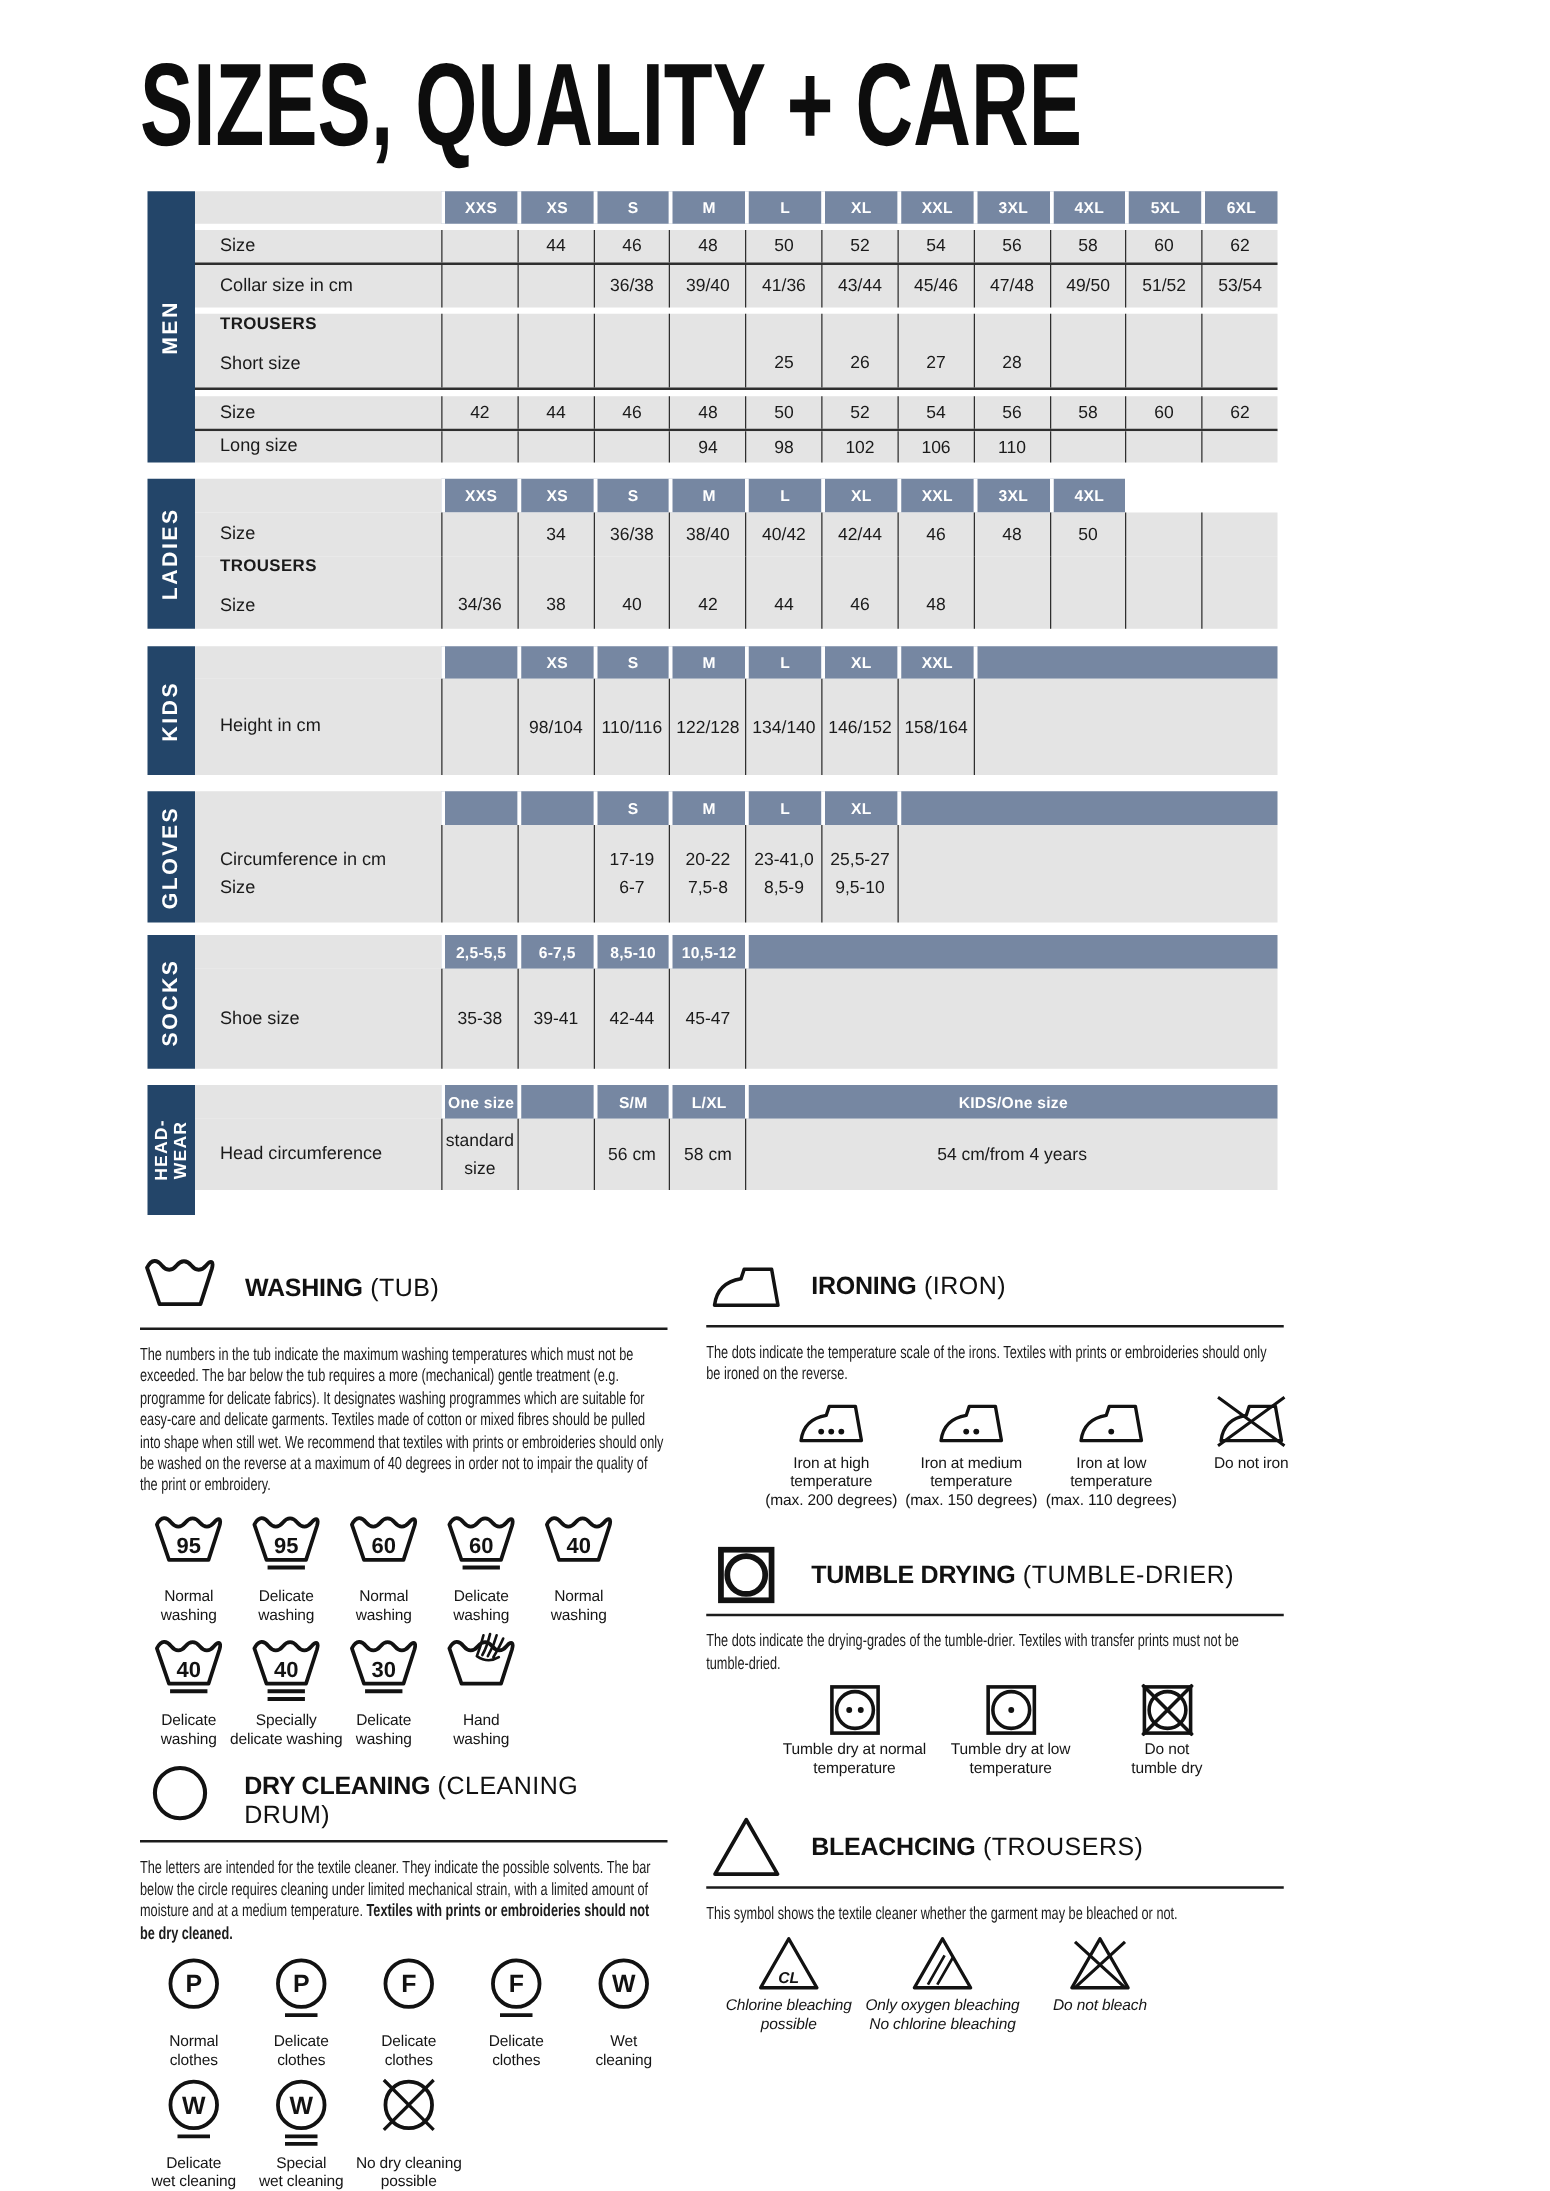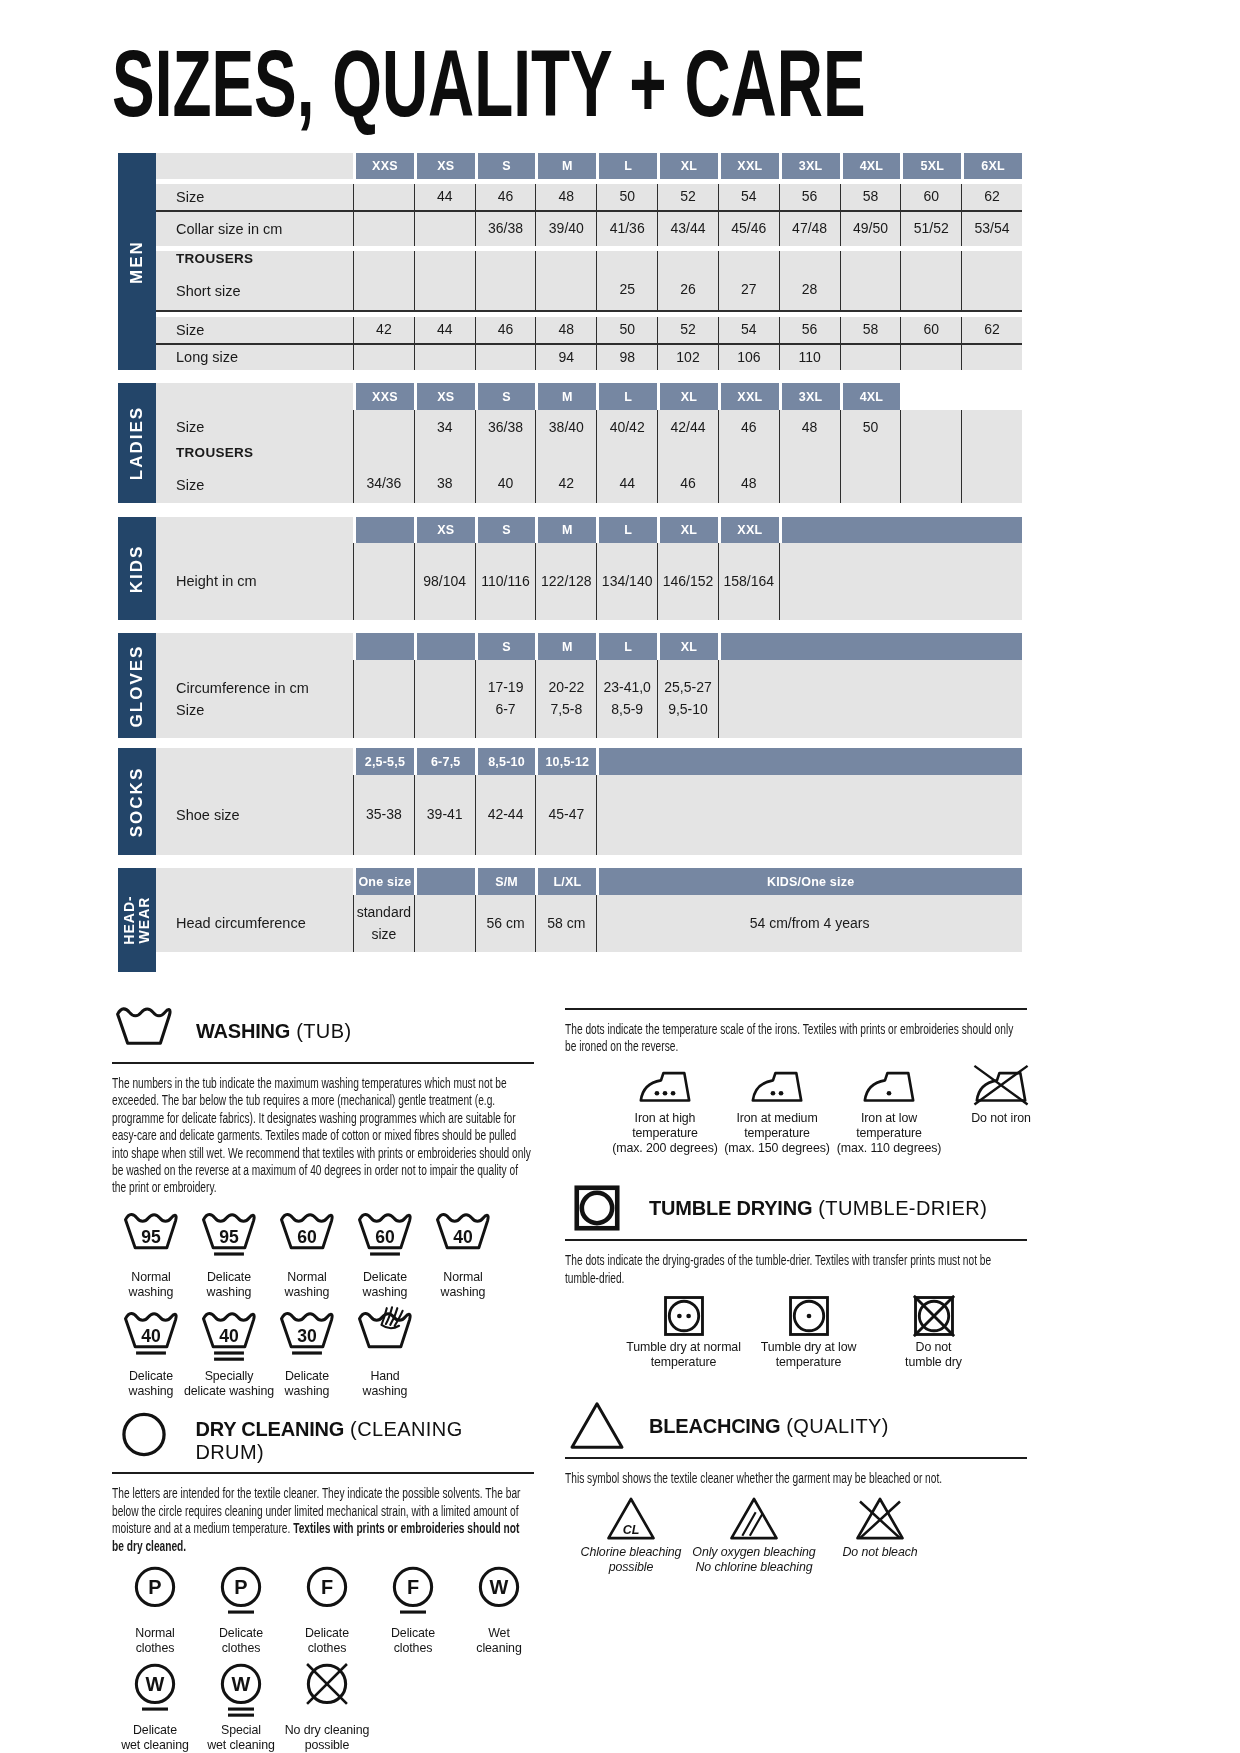--- a/index.html
+++ b/index.html
@@ -559,20 +559,28 @@
               </svg>
             </div>
             <div class="ilab">No dry cleaning
 possible</div>
           </div>
         </div>
       </section>
     </div>
   <div class="care-col col-right">
       <section class="care sec-ironing">
+        <div class="care-head">
+          <div class="care-ic">
+            <svg width="62" height="44" viewBox="0 0 72 52">
+              <path d="M6 44 C8 28 19 21 31 19 L34 10 L60 10 L66 44 Z" stroke="#121212" fill="none" stroke-width="3.3" stroke-linejoin="round"></path>
+            </svg>
+          </div>
+          <h2><b>IRONING</b><span class="thin"> (IRON)</span></h2>
+        </div>
         <div class="rule"></div>
         <p class="para">The dots indicate the temperature scale of the irons. Textiles with prints or embroideries should only be ironed on the reverse.</p>
         <div class="igrid igrid-ironing">
           <div class="icell">
             <div class="ic">
               <svg width="58" height="44" viewBox="0 0 72 52">
                 <path d="M6 44 C8 28 19 21 31 19 L34 10 L60 10 L66 44 Z" stroke="#121212" fill="none" stroke-width="3.3" stroke-linejoin="round"></path>
                 <circle cx="26" cy="35" r="2.9" fill="#121212"></circle>
                 <circle cx="36" cy="35" r="2.9" fill="#121212"></circle>
                 <circle cx="46" cy="35" r="2.9" fill="#121212"></circle>
@@ -665,21 +673,21 @@
           </div>
         </div>
       </section>
       <section class="care sec-bleaching">
         <div class="care-head">
           <div class="care-ic">
             <svg width="56" height="50" viewBox="0 0 60 54">
               <path d="M30 3 L57 50 L3 50 Z" stroke="#121212" fill="none" stroke-width="3.2" stroke-linejoin="round"></path>
             </svg>
           </div>
-          <h2><b>BLEACHCING</b><span class="thin"> (QUALITY)</span></h2>
+          <h2><b>BLEACHCING</b><span class="thin"> (TROUSERS)</span></h2>
         </div>
         <div class="rule"></div>
         <p class="para">This symbol shows the textile cleaner whether the garment may be bleached or not.</p>
         <div class="igrid igrid-bleaching">
           <div class="icell">
             <div class="ic">
               <svg width="50" height="46" viewBox="0 0 60 54">
                 <path d="M30 3 L57 50 L3 50 Z" stroke="#121212" fill="none" stroke-width="3.2" stroke-linejoin="round"></path>
                 <text x="30" y="45" text-anchor="middle" font-size="15" font-weight="bold" fill="#121212" font-family="Liberation Sans, sans-serif">CL</text>
               </svg>

